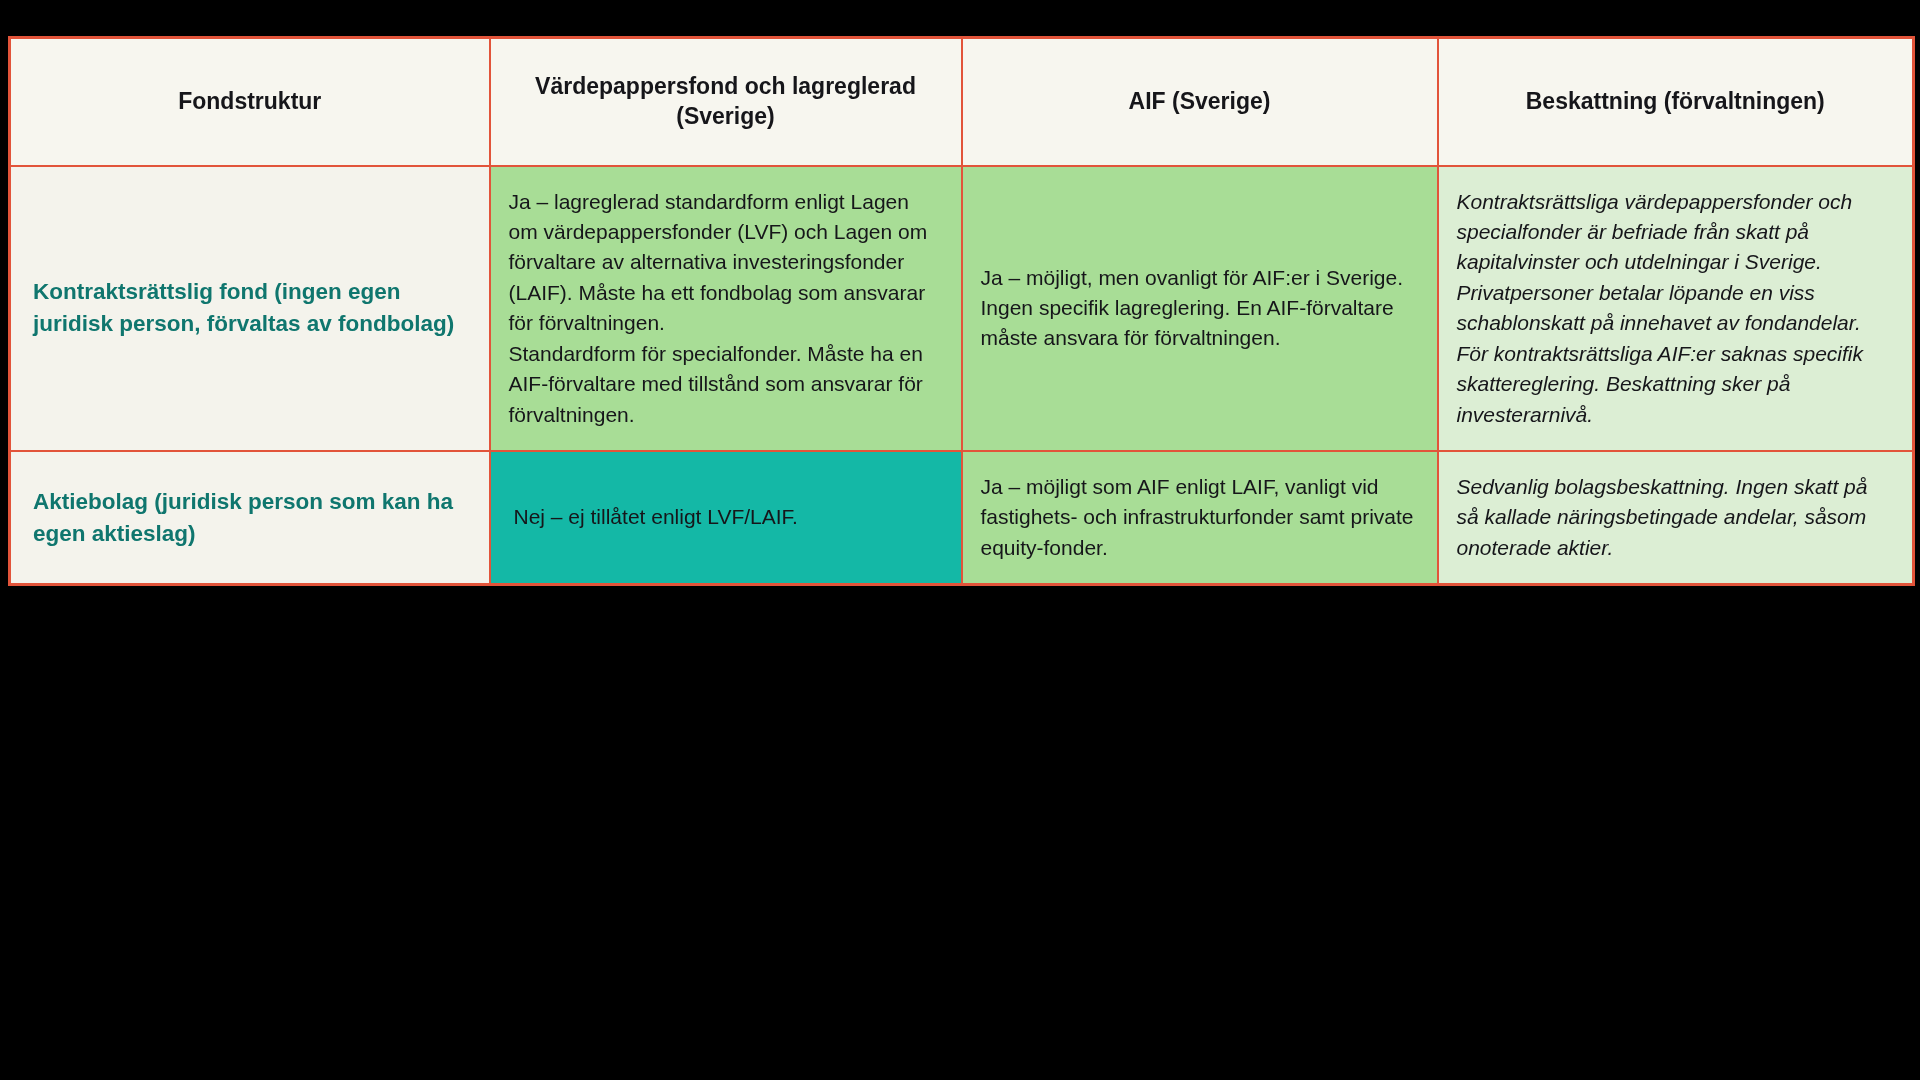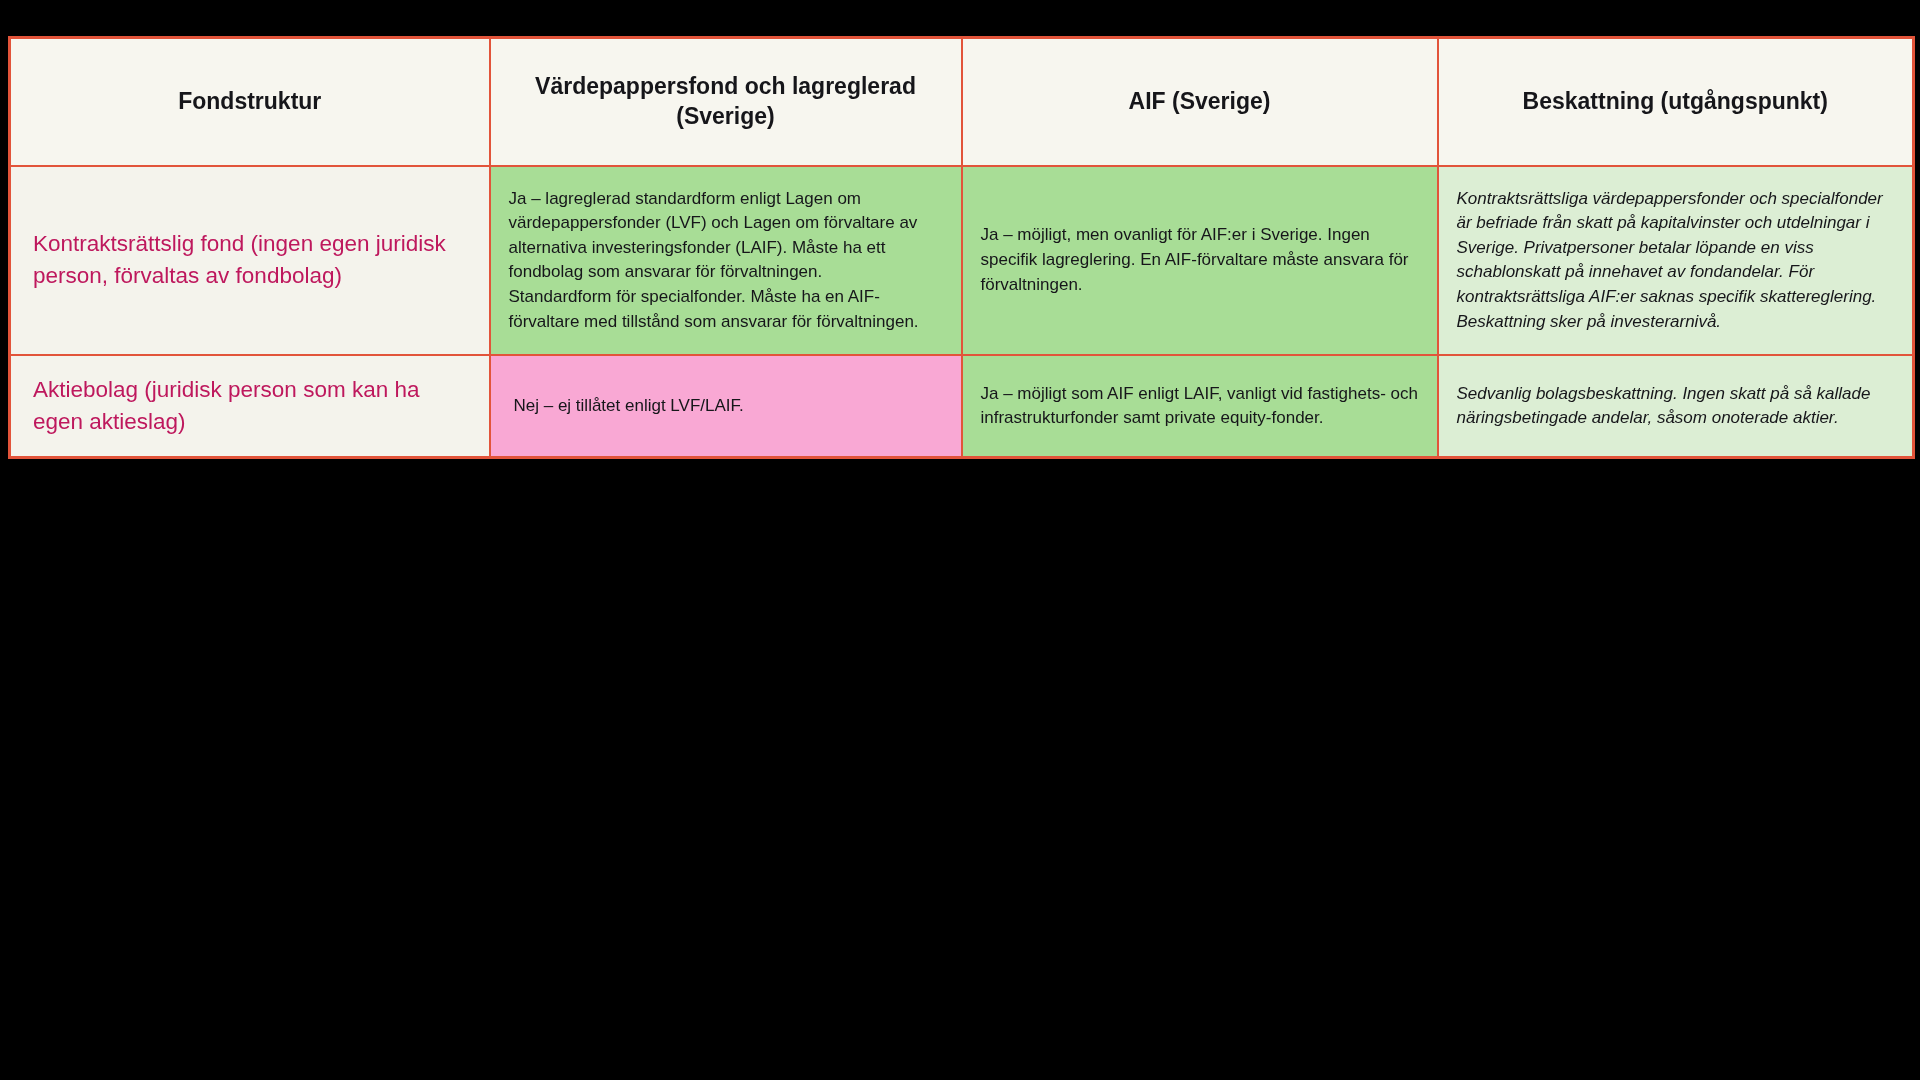--- a/index.html
+++ b/index.html
@@ -49,43 +49,43 @@
     line-height: 1.3;
     height: 128px;
   }
   .col-1 { width: 480px; }
   .col-2 { width: 472px; }
   .col-3 { width: 476px; }
   .col-4 { width: 476px; }
 
   td.rowhead {
     background: #f4f3ec;
-    font-weight: normal;
+    font-weight: bold;
     font-size: 22.5px;
-    color: #be185d;
+    color: #0f766e;
     padding: 18px 22px;
     line-height: 1.42;
     vertical-align: middle;
   }
   td.cell {
-    font-size: 17px;
+    font-size: 21px;
     color: #16161a;
     padding: 20px 18px;
     line-height: 1.45;
     vertical-align: middle;
   }
   td.green {
     background: #a8dd96;
   }
   td.green-light {
     background: #dceed4;
     font-style: italic;
   }
   td.red {
-    background: #f9a8d4;
+    background: #14b8a6;
     padding-left: 23px;
   }
   .cell p {
     margin: 0;
   }
   .cell p + p {
   }
   .cell-top {
     vertical-align: top;
   }
@@ -100,21 +100,21 @@
         <col class="col-1">
         <col class="col-2">
         <col class="col-3">
         <col class="col-4">
       </colgroup>
       <thead>
         <tr>
           <th>Fondstruktur</th>
           <th>Värdepappersfond och lagreglerad (Sverige)</th>
           <th>AIF (Sverige)</th>
-          <th>Beskattning (utgångspunkt)</th>
+          <th>Beskattning (förvaltningen)</th>
         </tr>
       </thead>
       <tbody>
         <tr>
           <td class="rowhead">Kontraktsrättslig fond (ingen egen juridisk person, förvaltas av fondbolag)</td>
           <td class="cell green cell-top">
             <p>Ja – lagreglerad standardform enligt Lagen om värdepappersfonder (LVF) och Lagen om förvaltare av alternativa investeringsfonder (LAIF). Måste ha ett fondbolag som ansvarar för förvaltningen.</p>
             <p>Standardform för specialfonder. Måste ha en AIF-förvaltare med tillstånd som ansvarar för förvaltningen.</p>
           </td>
           <td class="cell green">Ja – möjligt, men ovanligt för AIF:er i Sverige. Ingen specifik lagreglering. En AIF-förvaltare måste ansvara för förvaltningen.</td>

